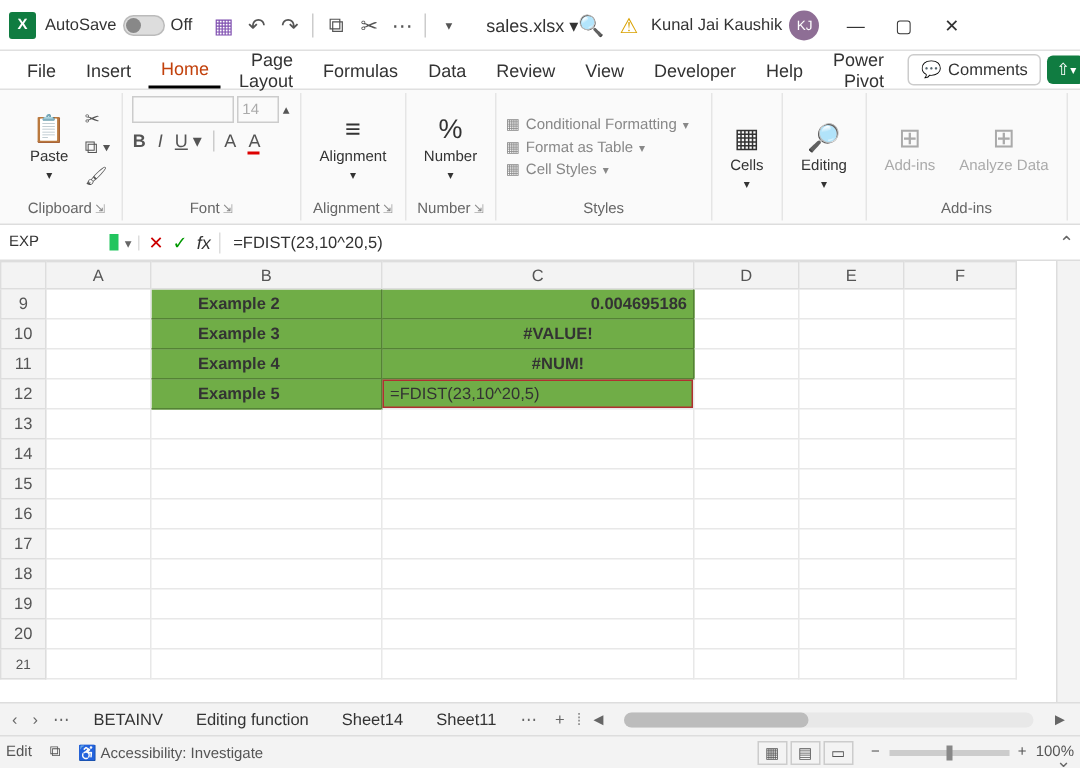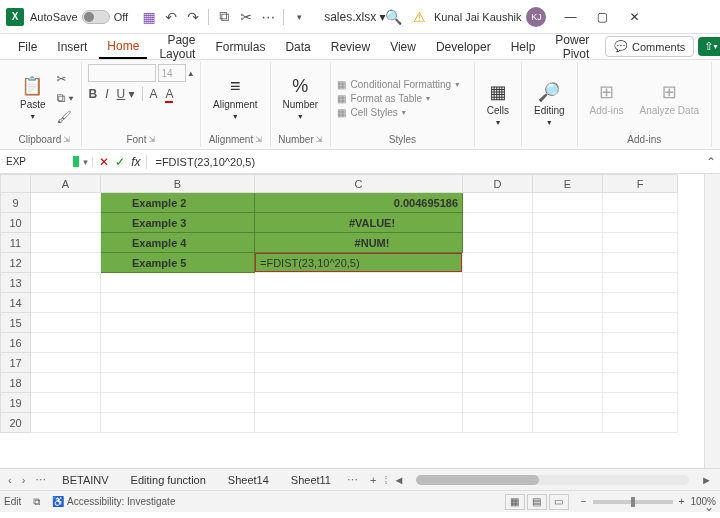--- a/index.html
+++ b/index.html
@@ -421,20 +421,29 @@
           </tr>
       <tr>
             <th class="rowh">20</th>
             <td></td>
             <td></td>
             <td></td>
             <td></td>
             <td></td>
             <td></td>
           </tr>
+      <tr>
+            <th class="rowh" style="height:10px;font-size:9px">21</th>
+            <td></td>
+            <td></td>
+            <td></td>
+            <td></td>
+            <td></td>
+            <td></td>
+          </tr>
     </tbody>
       </table>
   </div>
   <div class="vscroll"></div>
 </div>
 
 <div class="sheetbar">
   <span class="sheet-nav">‹</span>
   <span class="sheet-nav">›</span>
   <span class="sheet-nav">⋯</span>

